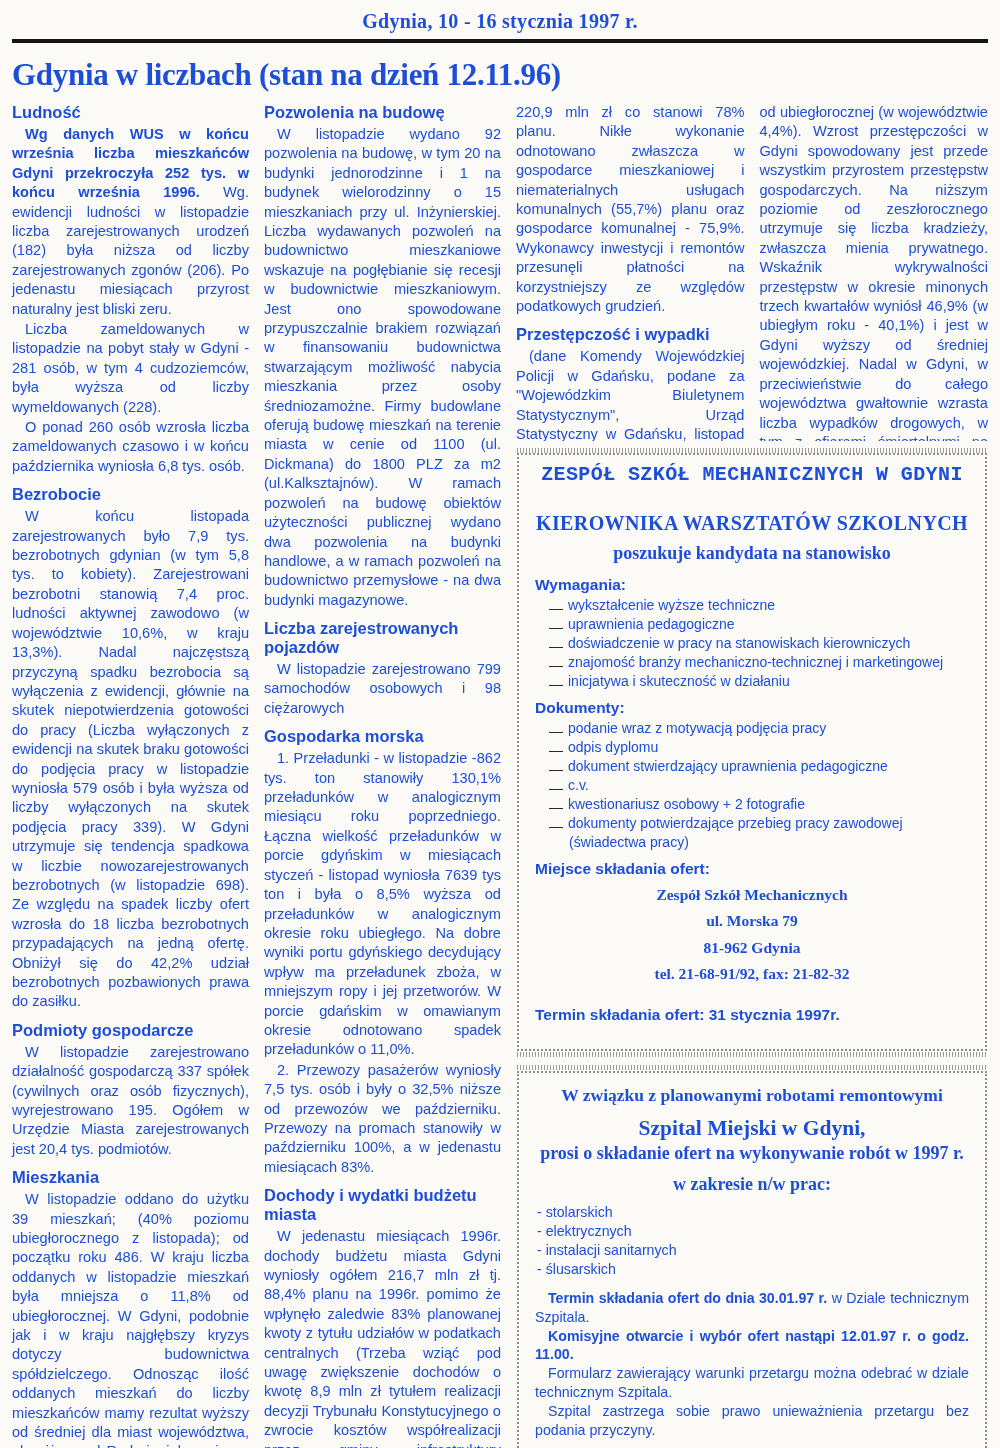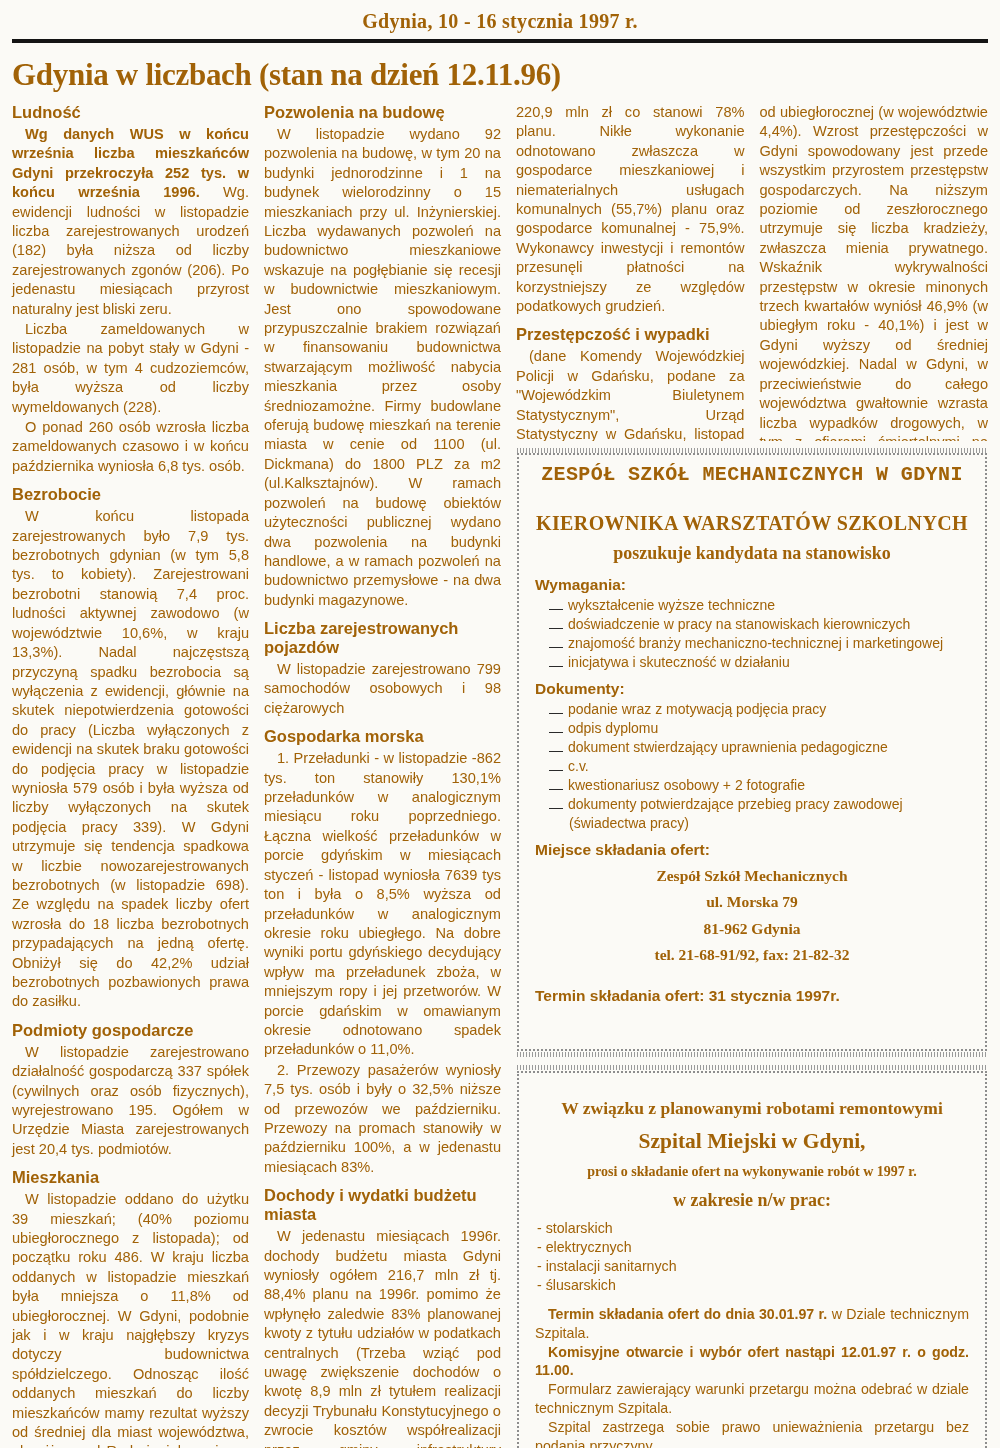--- a/index.html
+++ b/index.html
@@ -1,18 +1,18 @@
 <!DOCTYPE html>
 <html><head>
 <meta charset="utf-8">
 <style>
   html,body{margin:0;padding:0;background:#ddd;}
   .page{
     position:relative; width:1000px; height:1448px; margin:0 auto;
-    background:#fbfaf6; color:#a16207; box-sizing:border-box;
+    background:#fbfaf6; color:#1d4ed8; box-sizing:border-box;
     font-family:"Liberation Sans",sans-serif; overflow:hidden;
     padding:6px 10px 8px 10px;
   }
   .dateline{
     text-align:center; font-family:"Liberation Serif",serif;
     font-weight:bold; font-size:20px; letter-spacing:.3px; margin:4px 0 6px;
   }
   .masthead-rule{height:4px;background:#141414;margin:2px 2px 0 2px;}
   .page-title{
     font-family:"Liberation Serif",serif; font-weight:bold;
@@ -53,24 +53,24 @@
   ul.blank-list li{
     font-size:14px; line-height:19px; padding-left:20px; text-indent:-20px;
   }
   ul.blank-list li::before{
     content:""; display:inline-block; width:14px; height:1px;
     border-bottom:1.5px solid #2a2a2a; margin-right:5px; vertical-align:baseline;
   }
   .addr-line{font-size:15.5px; margin-top:7px; line-height:1.25;}
   .ad-deadline{font-size:15.5px; font-weight:bold; margin-top:22px;}
   
-  .hosp-intro{font-size:17.5px; margin-top:17px;}
+  .hosp-intro{font-size:17.5px; margin-top:4px;}
   .hosp-name{font-size:21.5px; margin-top:10px;}
   .hosp-street{font-size:18px; margin-top:9px;}
-  .hosp-request{font-size:14px; margin-top:10px;}
+  .hosp-request{font-size:18px; margin-top:2px;}
   .hosp-scope{font-size:18px; margin-top:10px;}
   ul.works-list{list-style:none; margin:8px 0 0; padding:0 0 0 2px;}
   ul.works-list li{font-size:14.2px; line-height:19px;}
   .hosp-par{font-size:14.2px; line-height:18.8px; text-align:justify; margin:0; text-indent:13px;}
   .hosp-par.mt{margin-top:10px;}
   .hosp-bold{font-weight:bold;}
 </style>
 </head>
 <body>
 
@@ -141,20 +141,21 @@
       <div>
         <div class="hatch" style="margin-top:7px;"></div>
         <div class="ad ad-school" style="margin-top:0;">
           <div class="serif-c ads-title">ZESPÓŁ SZKÓŁ MECHANICZNYCH W GDYNI</div>
           <div class="serif-c ads-pos">KIEROWNIKA WARSZTATÓW SZKOLNYCH</div>
           <div class="serif-c ads-sub">poszukuje kandydata na stanowisko</div>
 
           <div class="ad-label">Wymagania:</div>
           <ul class="blank-list">
             <li>wykształcenie wyższe techniczne</li>
+            <li>uprawnienia pedagogiczne</li>
             <li>doświadczenie w pracy na stanowiskach kierowniczych</li>
             <li>znajomość branży mechaniczno-technicznej i marketingowej</li>
             <li>inicjatywa i skuteczność w działaniu</li>
           </ul>
 
           <div class="ad-label" style="margin-top:8px;">Dokumenty:</div>
           <ul class="blank-list">
             <li>podanie wraz z motywacją podjęcia pracy</li>
             <li>odpis dyplomu</li>
             <li>dokument stwierdzający uprawnienia pedagogiczne</li>

